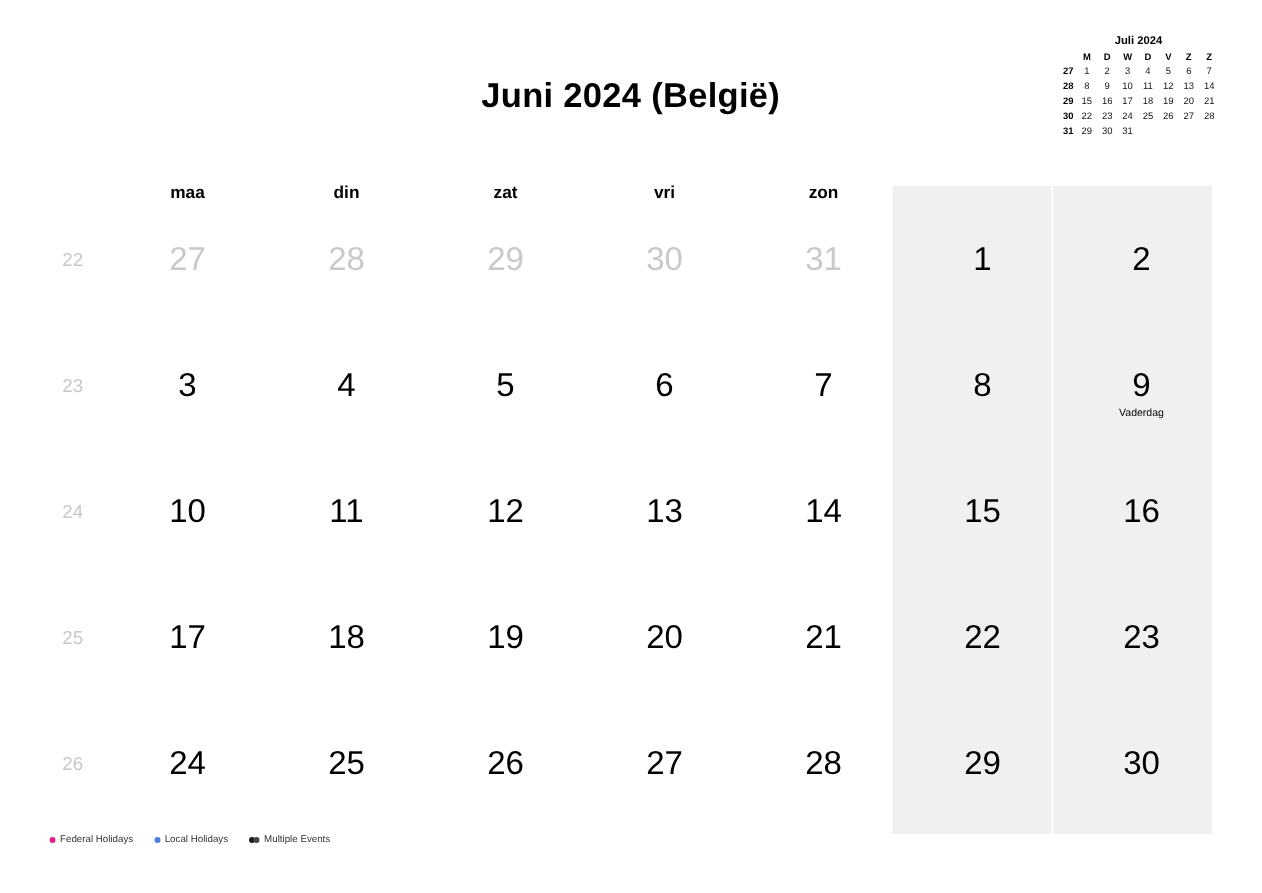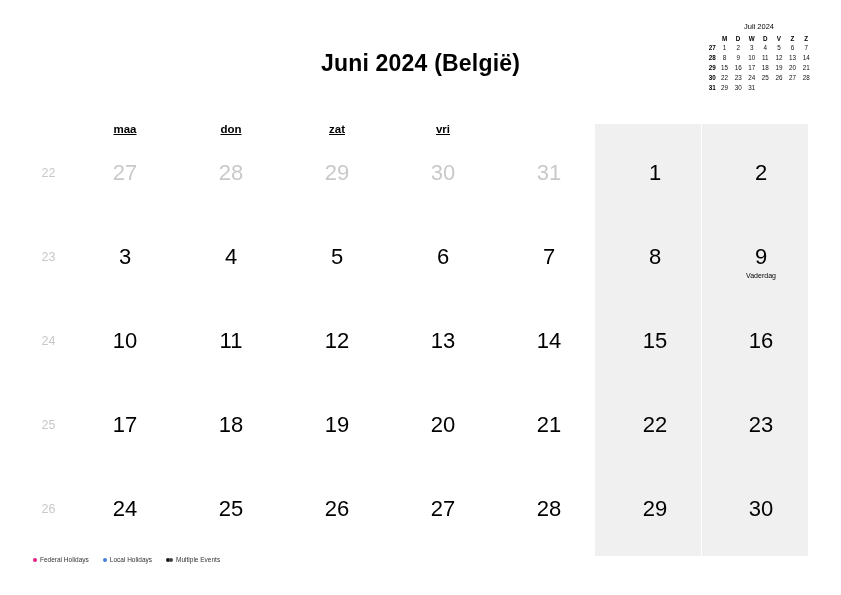--- a/index.html
+++ b/index.html
@@ -31,21 +31,21 @@
   
   .mini-month {
     position: absolute;
     top: 22px;
     right: 28px;
     width: 108px;
   }
   .mini-title {
     text-align: center;
     font-size: 7.5px;
-    font-weight: normal;
+    font-weight: bold;
     margin-bottom: 3px;
   }
   table.mini {
     border-collapse: collapse;
     font-size: 6.3px;
     width: 108px;
   }
   table.mini td {
     text-align: center;
     padding: 1px 1px;
@@ -86,21 +86,21 @@
     box-sizing: border-box;
     position: relative;
   }
   .wkcell {
     width: 47px;
     box-sizing: border-box;
     position: relative;
   }
 
   
-  .hdr-row { height: 22px; text-decoration: underline; }
+  .hdr-row { height: 22px; }
   .hdr {
     text-align: center;
     font-size: 11.5px;
     font-weight: bold;
     line-height: 14px;
     padding-top: 2px;
   }
 
   
   .wk-row { height: 84px; }
@@ -264,23 +264,24 @@
       </tr>
     </tbody>
   </table>
 </div>
 
 <div class="grid">
 
   <div class="row hdr-row">
     <div class="wkcell"></div>
     <div class="cell hdr">maa</div>
-    <div class="cell hdr">don</div>
+    <div class="cell hdr">din</div>
     <div class="cell hdr">zat</div>
     <div class="cell hdr">vri</div>
+    <div class="cell hdr">zon</div>
   </div>
 
   <div class="row wk-row">
     <div class="wkcell wknum">22</div>
     <div class="cell out">
       <div class="daynum">27</div>
       <div class="evt"></div>
     </div>
     <div class="cell out">
       <div class="daynum">28</div>

